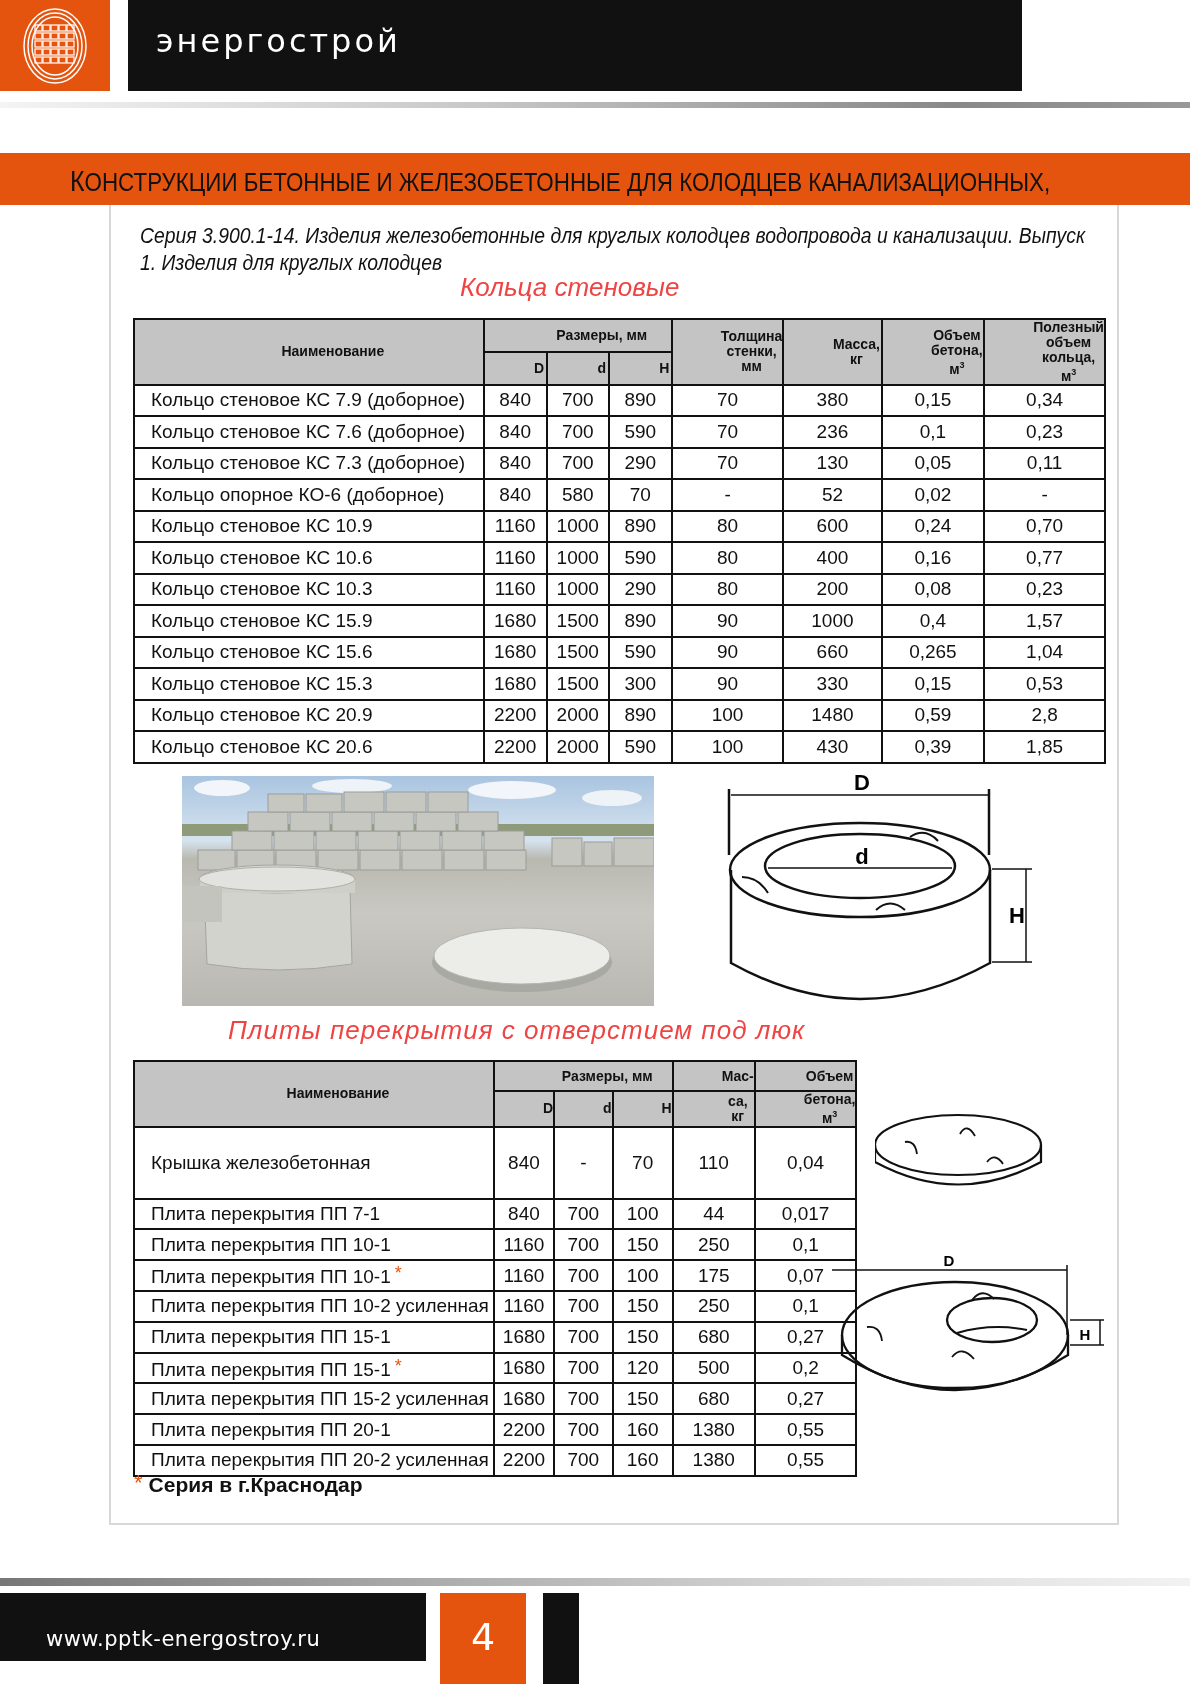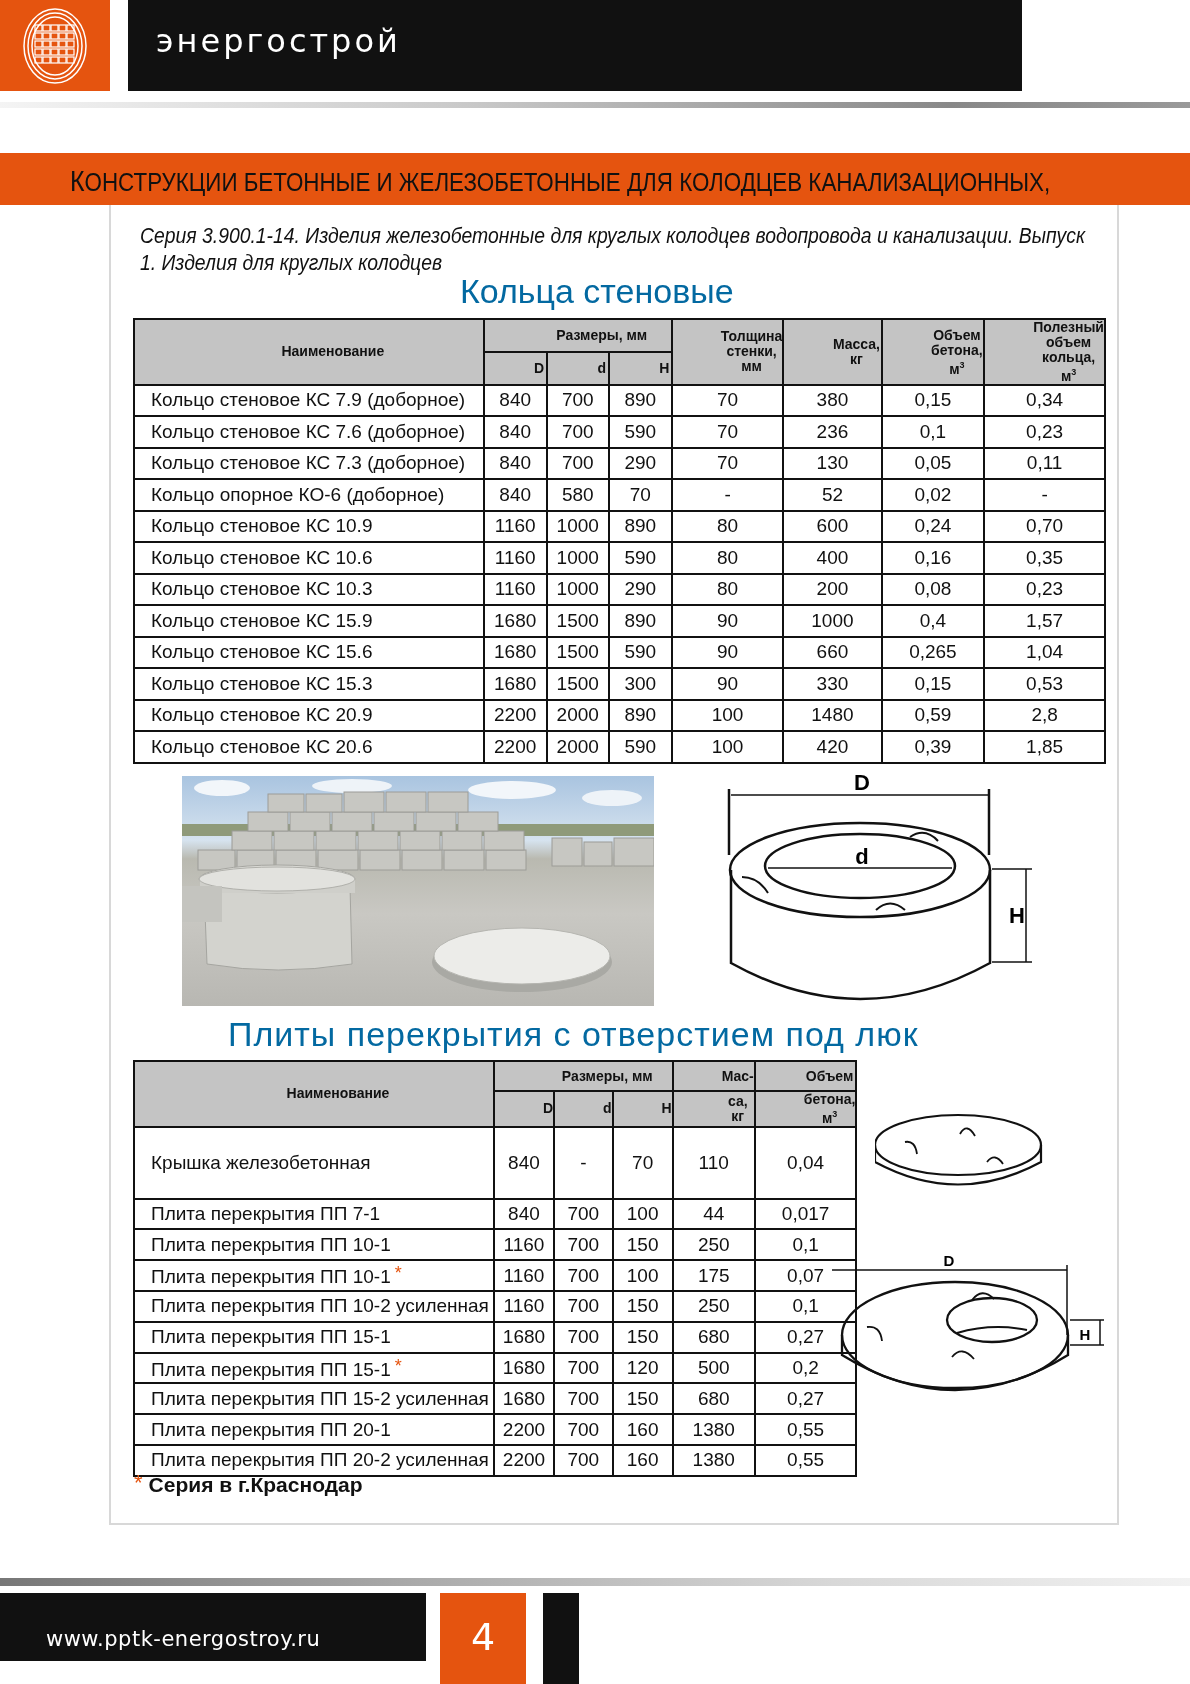--- a/index.html
+++ b/index.html
@@ -20,21 +20,21 @@
     text-transform: uppercase; letter-spacing: 0; white-space: nowrap; transform: scaleX(0.86); transform-origin: left top; }
   .section-title .cap { font-size: 29px; }
 
   
   .content-frame { position: absolute; left: 109px; top: 205px; width: 1010px; height: 1320px;
     border-left: 2px solid #d8d8d8; border-right: 2px solid #d8d8d8; border-bottom: 2px solid #d8d8d8; }
 
   .series-text { position: absolute; left: 140px; top: 222px; width: 970px; font-size: 22px; font-style: italic;
     line-height: 27px; color: #111; transform: scaleX(0.88); transform-origin: left top; width: 1100px; }
 
-  .h-orange { position: absolute; color: #0369a1; font-size: 34px; white-space: nowrap; }
+  .h-orange { position: absolute; color: #ef4444; font-style: italic; font-size: 26px; white-space: nowrap; }
   .h-rings { left: 460px; top: 272px; }
   .h-plates { left: 228px; top: 1015px; letter-spacing: 1px; }
 
   
   table { position: absolute; border-collapse: collapse; }
   table th, table td { border: 2px solid #111; text-align: center; }
   table th { background: #c4c4c4; font-weight: bold; font-size: 14px; line-height: 15px; padding-left: 48px; }
   table td { font-size: 19px; height: 31.5px; padding: 0 4px; }
   table td.name { text-align: left; padding-left: 16px; white-space: nowrap; }
   table .sup { font-size: 9px; vertical-align: super; }
@@ -201,21 +201,21 @@
         <td>0,70</td>
       </tr>
       <tr>
         <td class="name">Кольцо стеновое КС 10.6</td>
         <td>1160</td>
         <td>1000</td>
         <td>590</td>
         <td>80</td>
         <td>400</td>
         <td>0,16</td>
-        <td>0,35</td>
+        <td>0,77</td>
       </tr>
       <tr>
         <td class="name">Кольцо стеновое КС 10.3</td>
         <td>1160</td>
         <td>1000</td>
         <td>290</td>
         <td>80</td>
         <td>200</td>
         <td>0,08</td>
         <td>0,23</td>
@@ -259,21 +259,21 @@
         <td>1480</td>
         <td>0,59</td>
         <td>2,8</td>
       </tr>
       <tr>
         <td class="name">Кольцо стеновое КС 20.6</td>
         <td>2200</td>
         <td>2000</td>
         <td>590</td>
         <td>100</td>
-        <td>420</td>
+        <td>430</td>
         <td>0,39</td>
         <td>1,85</td>
       </tr>
     </tbody>
 </table>
 
 <div class="photo">
   <svg width="472" height="230" viewBox="0 0 472 230">
 
     <ellipse cx="40" cy="12" rx="28" ry="8" fill="#f2f6fa"></ellipse>

